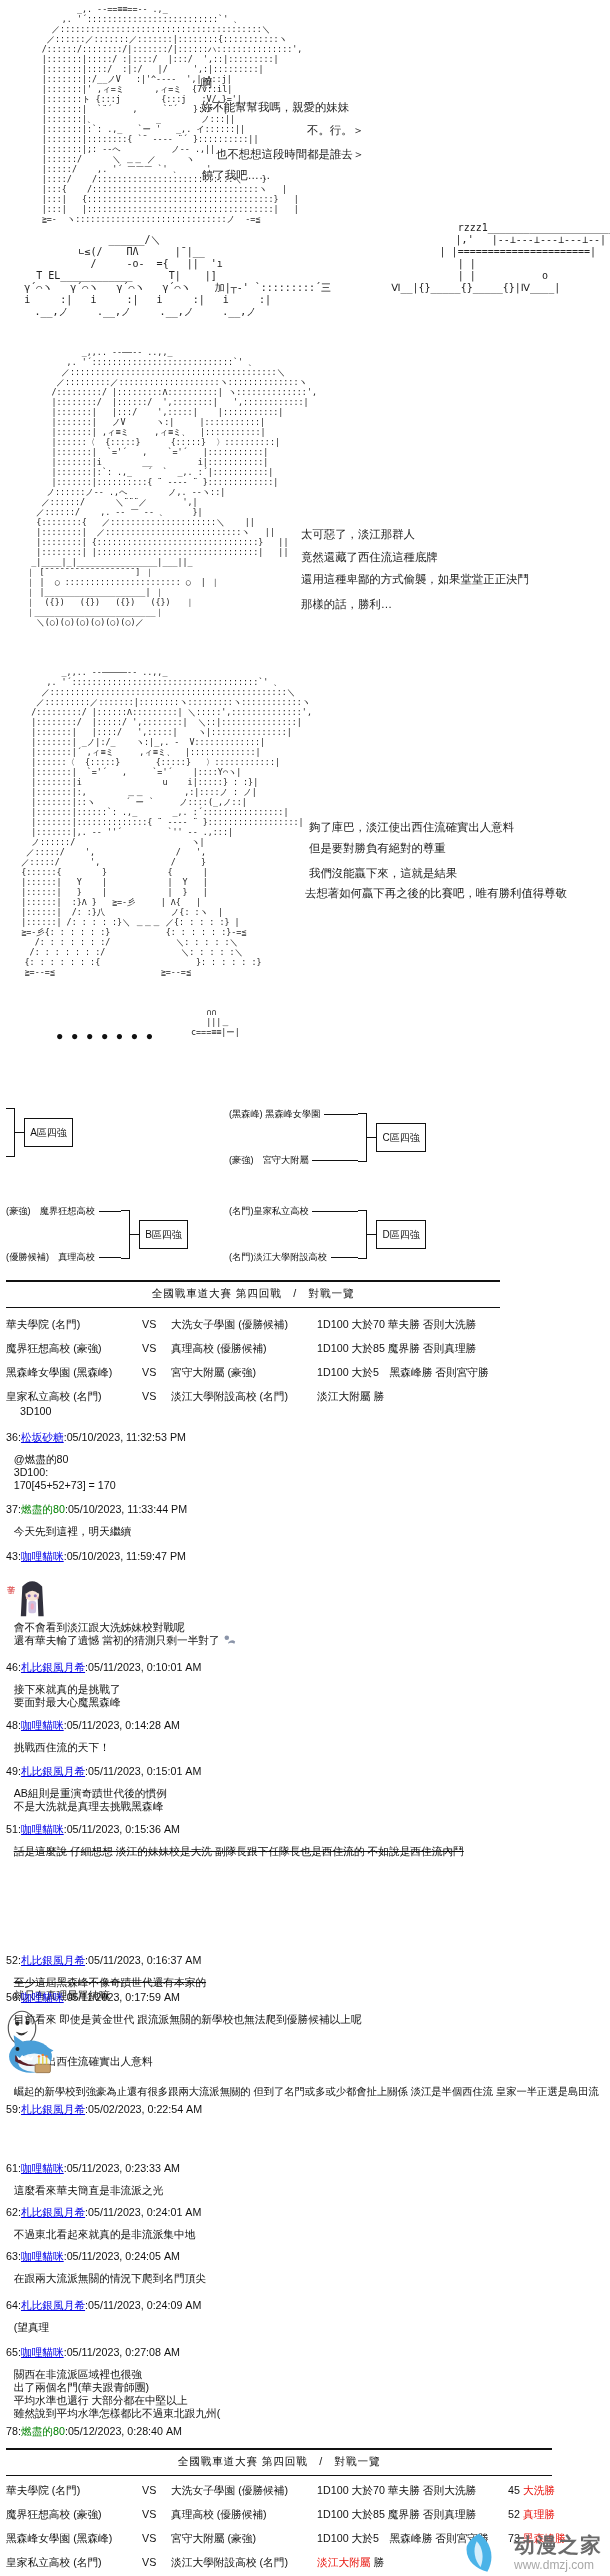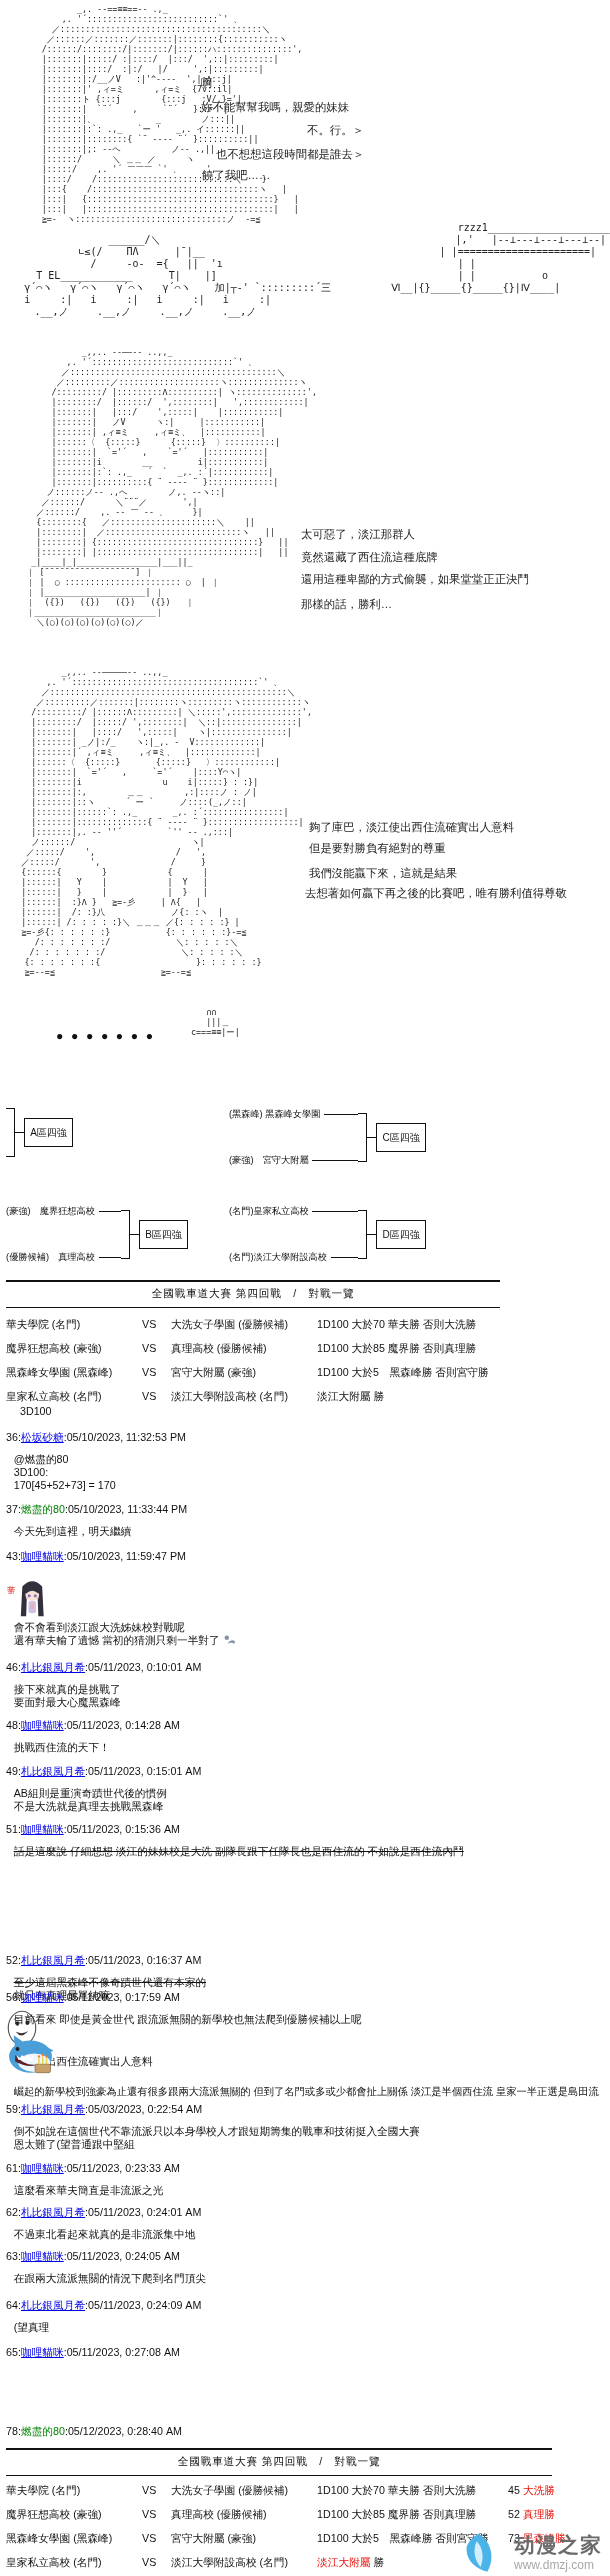--- a/index.html
+++ b/index.html
@@ -367,25 +367,21 @@
       <circle cx="48" cy="30" r="1.6" fill="#f08030"></circle>
       <circle cx="53" cy="32" r="1.6" fill="#f08030"></circle>
     </svg>
   </div>
   <div class="pbody" style="margin-top:8px;font-size:10.3px">
     <div class="pline">崛起的新學校到強豪為止還有很多跟兩大流派無關的 但到了名門或多或少都會扯上關係 淡江是半個西住流 皇家一半正選是島田流</div>
   </div>
 </div>
 
 <div class="post" style="top:2103px">
-  <div class="ph"><span>59:</span><span class="pname">札比銀風月希</span><span>:05/03/2023, 0:22:54 AM</span></div>
-  <div class="pbody">
-    <div class="pline">倒不如說在這個世代不靠流派只以本身學校人才跟短期籌集的戰車和技術挺入全國大賽</div>
-    <div class="pline">恩太難了(望普通跟中堅組</div>
-  </div>
+  <div class="ph"><span>59:</span><span class="pname">札比銀風月希</span><span>:05/02/2023, 0:22:54 AM</span></div>
 </div>
 
 <div class="post" style="top:2162px">
   <div class="ph"><span>61:</span><span class="pname">咖哩貓咪</span><span>:05/11/2023, 0:23:33 AM</span></div>
   <div class="pbody">
     <div class="pline">這麼看來華夫簡直是非流派之光</div>
   </div>
 </div>
 
 <div class="post" style="top:2206px">
@@ -404,20 +400,26 @@
 
 <div class="post" style="top:2299px">
   <div class="ph"><span>64:</span><span class="pname">札比銀風月希</span><span>:05/11/2023, 0:24:09 AM</span></div>
   <div class="pbody">
     <div class="pline">(望真理</div>
   </div>
 </div>
 
 <div class="post" style="top:2346px">
   <div class="ph"><span>65:</span><span class="pname">咖哩貓咪</span><span>:05/11/2023, 0:27:08 AM</span></div>
+  <div class="pbody">
+    <div class="pline">關西在非流派區域裡也很強</div>
+    <div class="pline">出了兩個名門(華夫跟青師團)</div>
+    <div class="pline">平均水準也還行 大部分都在中堅以上</div>
+    <div class="pline">雖然說到平均水準怎樣都比不過東北跟九州(</div>
+  </div>
 </div>
 
 <div class="post" style="top:2425px">
   <div class="ph"><span>78:</span><span class="pname green">燃盡的80</span><span>:05/12/2023, 0:28:40 AM</span></div>
 </div>
 
 <div class="gtable" style="left:6.1px;top:2448px;width:546px">
   <div class="t-rule-thick"></div>
   <div class="t-title">全國戰車道大賽 第四回戰　/　對戰一覽</div>
   <div class="t-rule"></div>

